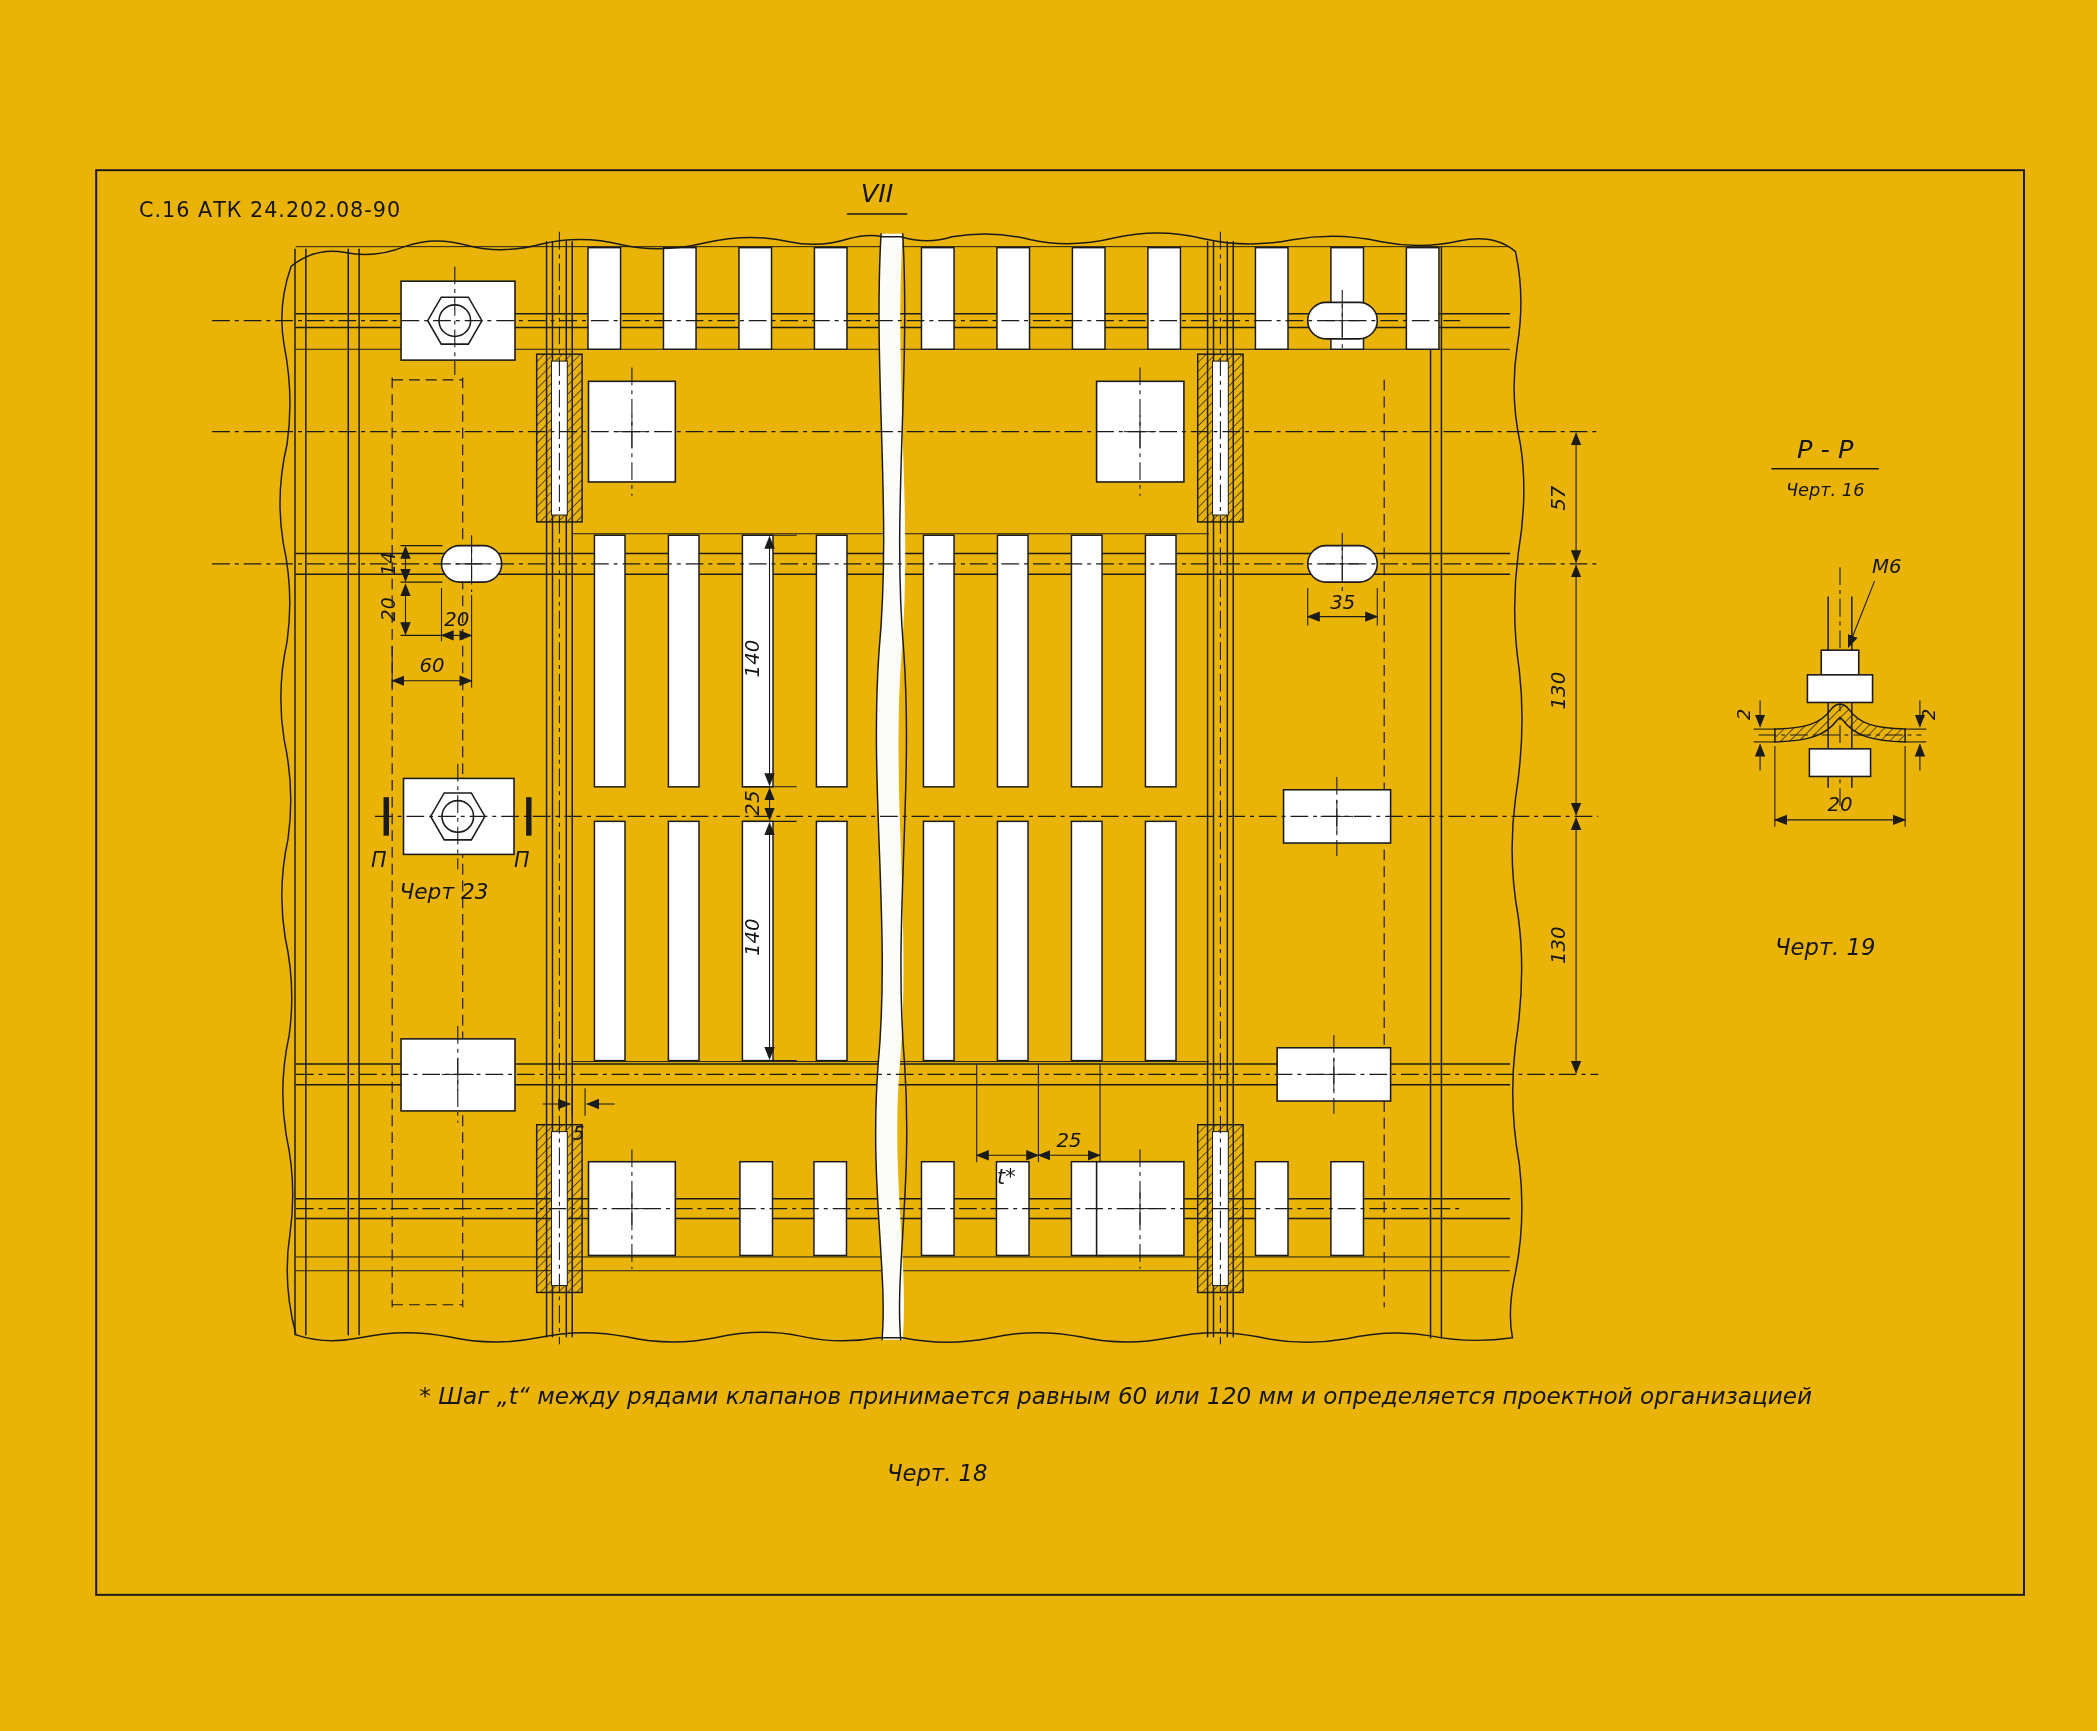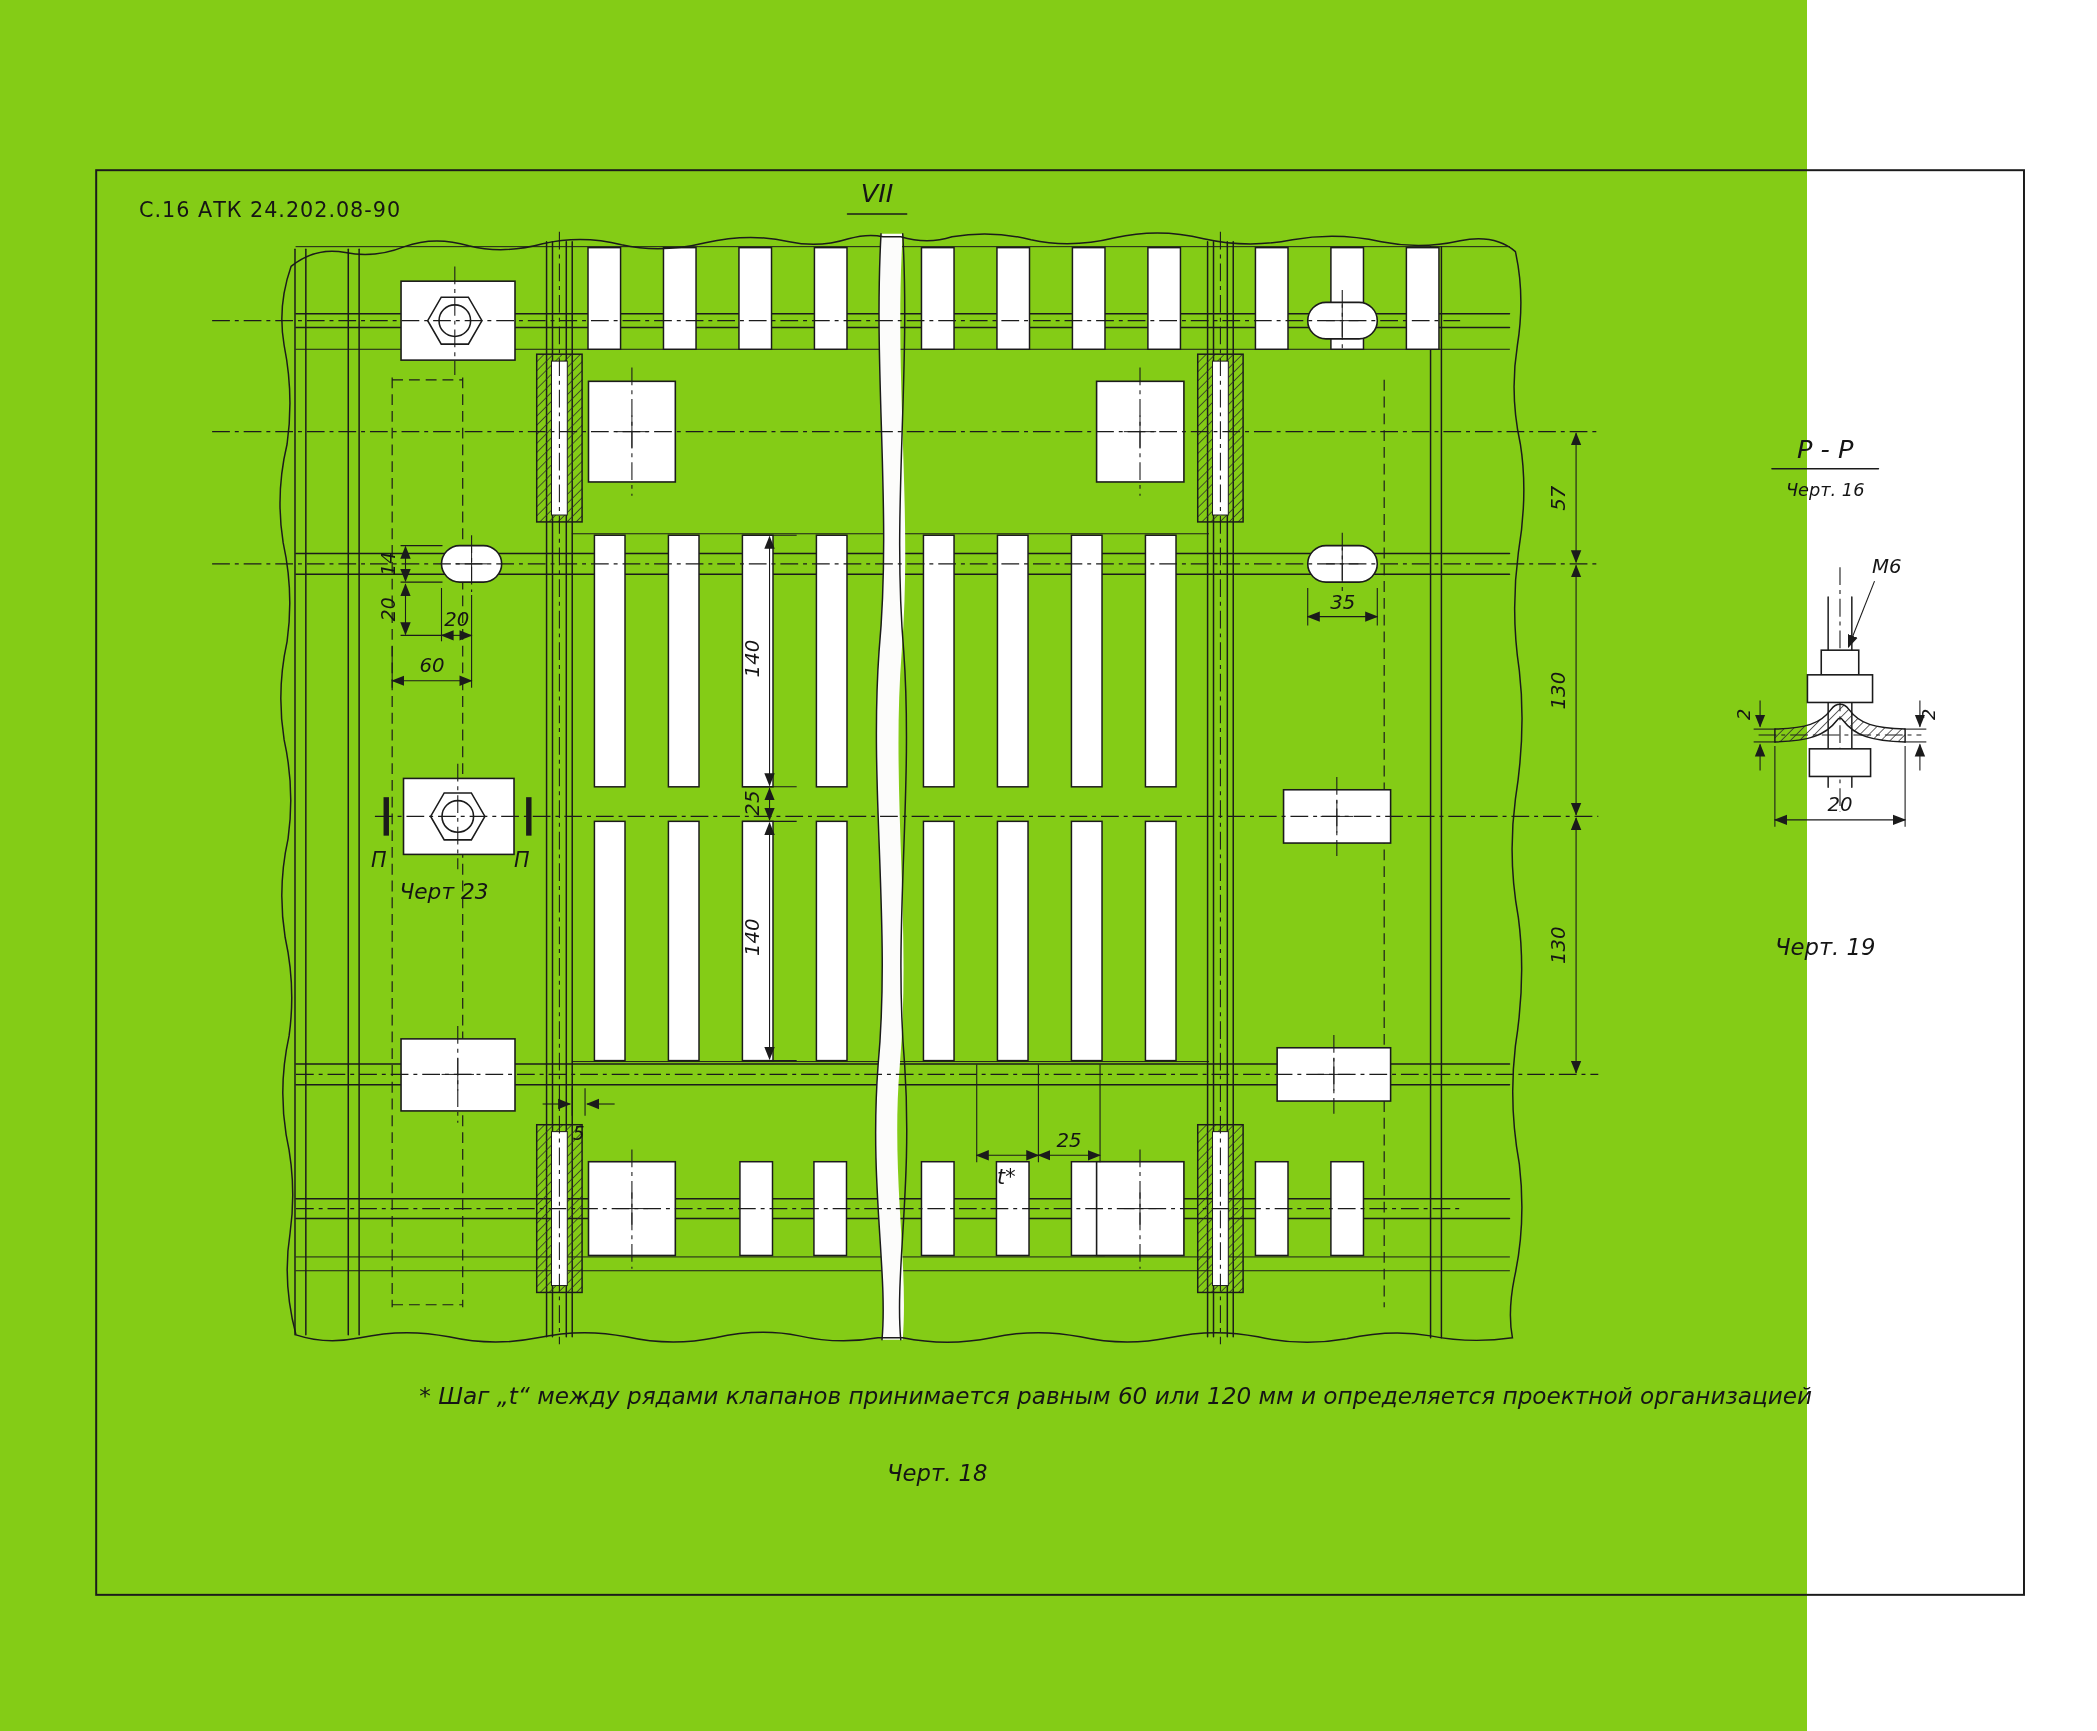--- a/index.html
+++ b/index.html
@@ -1,16 +1,16 @@
 <!DOCTYPE html>
 <html style="font-size:8px"><head>
 <meta charset="utf-8">
 <style>
   html,body{margin:0;padding:0;background:#ffffff;}
-  .sheet{position:relative;width:1807px;height:1731px;background:#84cc16;font-family:"DejaVu Sans",sans-serif;}
+  .sheet{position:relative;width:2097px;height:1731px;background:#eab308;font-family:"DejaVu Sans",sans-serif;}
   svg{position:absolute;left:0;top:0;}
   .ln{stroke:#1b1b1b;stroke-width:3;fill:none;stroke-linecap:round;}
   .thin{stroke-width:2;}
   .cl{stroke:#1b1b1b;stroke-width:2.2;fill:none;stroke-dasharray:36 10 8 10;}
   .hid{stroke:#1b1b1b;stroke-width:2.4;fill:none;stroke-dasharray:22 12;}
   .dim{stroke:#1b1b1b;stroke-width:2.2;fill:none;}
   .slat{fill:#ffffff;stroke:#1b1b1b;stroke-width:3;}
   .plate{fill:#ffffff;stroke:#1b1b1b;stroke-width:3.2;}
   .txt{font-family:"DejaVu Sans",sans-serif;font-style:italic;fill:#151515;}
   .hdr{font-family:"DejaVu Sans",sans-serif;fill:#151515;letter-spacing:2px;}

